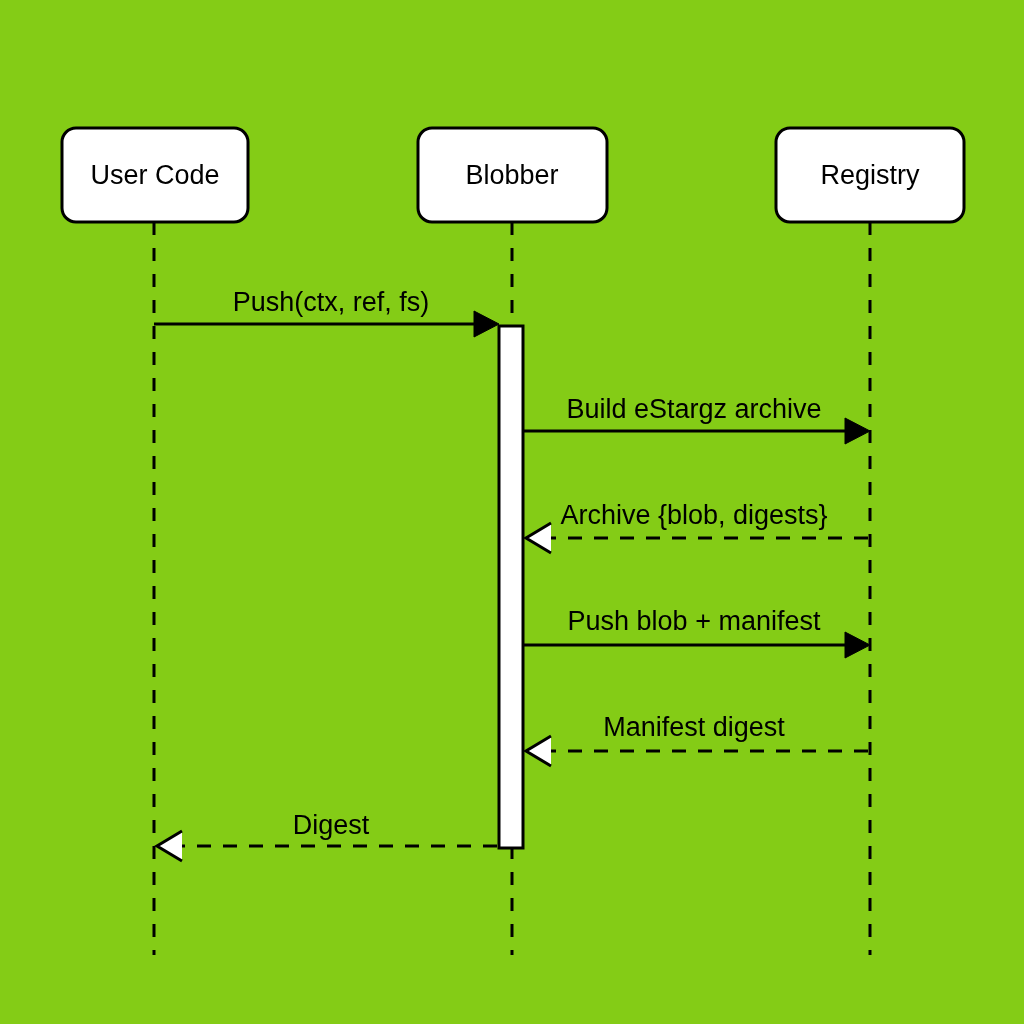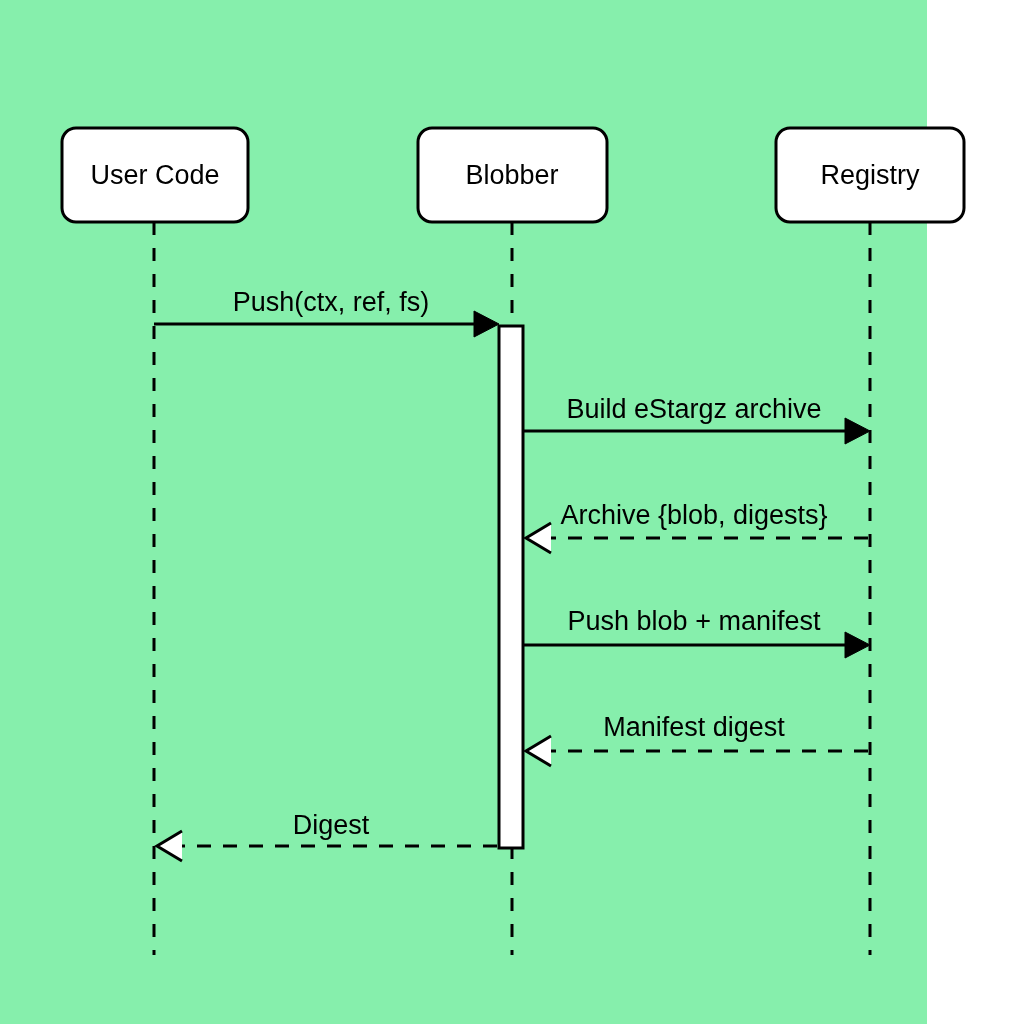--- a/index.html
+++ b/index.html
@@ -8,23 +8,23 @@
     background: #ffffff;
   }
   body {
     width: 1024px;
     height: 1024px;
     font-family: "Liberation Sans", sans-serif;
     overflow: hidden;
   }
   #diagram-root {
     position: relative;
-    width: 927px;
+    width: 1024px;
     height: 1024px;
-    background: #86efac;
+    background: #84cc16;
   }
   svg.sequence-canvas {
     position: absolute;
     left: 0;
     top: 0;
     width: 1024px;
     height: 1024px;
     display: block;
   }
   .participant-box {

